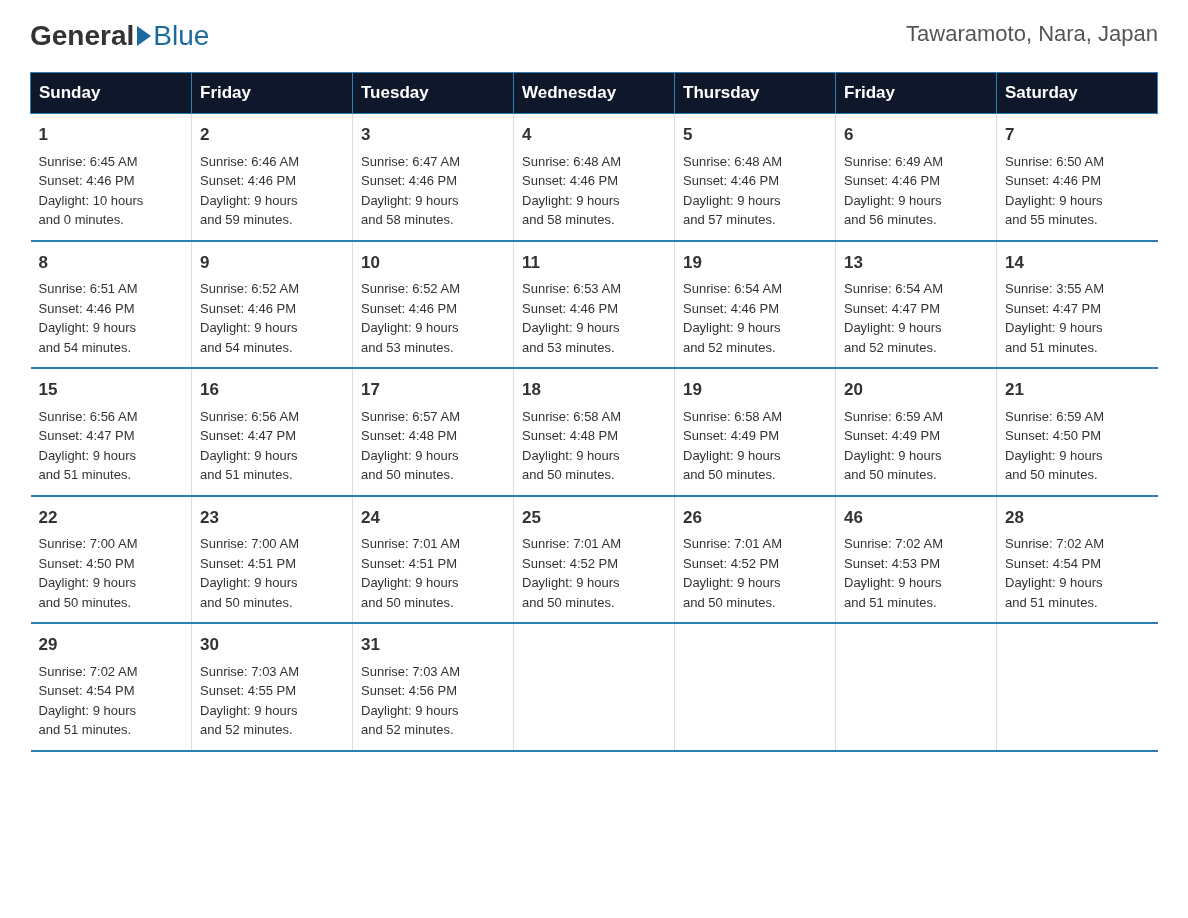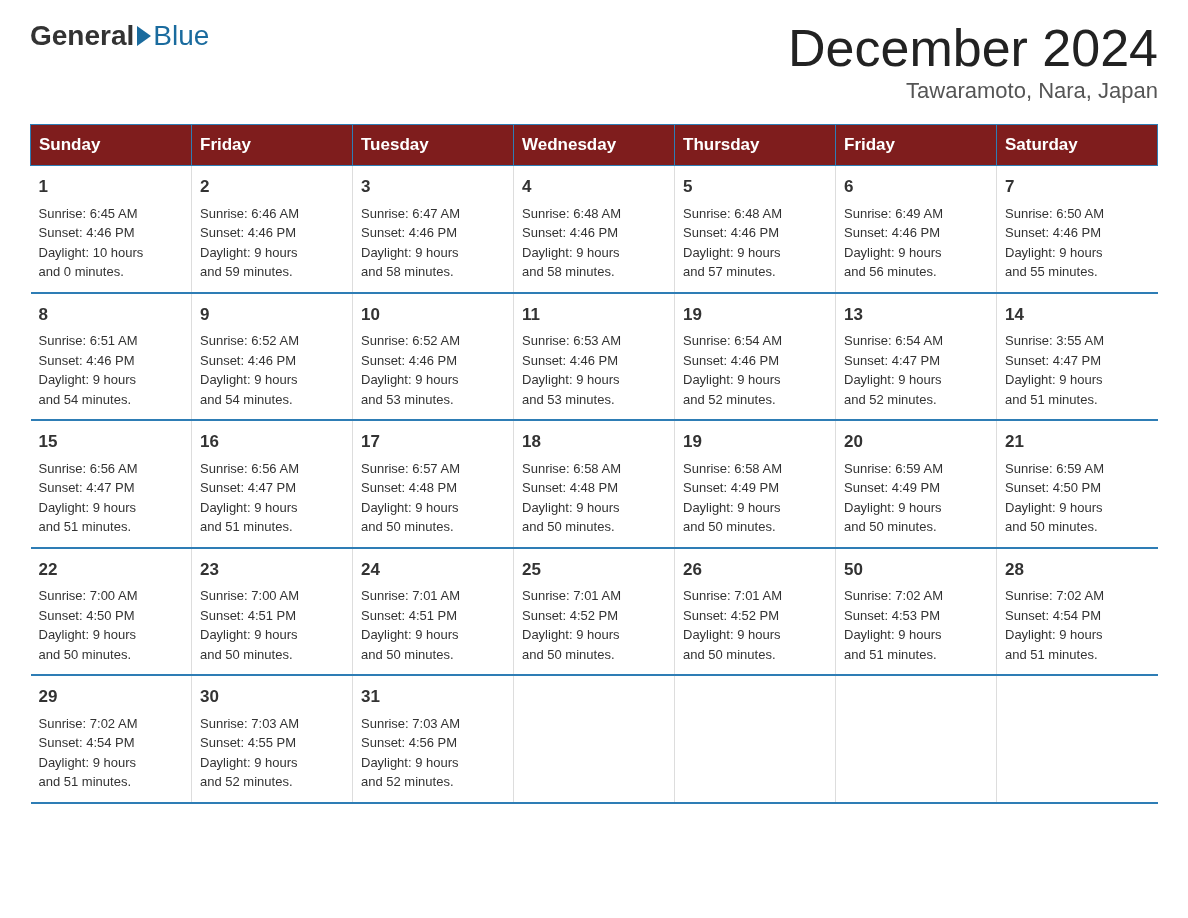--- a/index.html
+++ b/index.html
@@ -52,21 +52,21 @@
       font-size: 22px;
       color: #555;
       margin-top: 1px;
     }
     table {
       width: 100%;
       border-collapse: collapse;
       table-layout: fixed;
     }
     thead th {
-      background-color: #7f1d1d;
+      background-color: #0f172a;
       color: #fff;
       font-size: 17px;
       font-weight: bold;
       padding: 10px 8px;
       text-align: left;
       border: 1px solid #2e7db5;
     }
     tbody tr {
       border-bottom: 2px solid #2e7db5;
     }
@@ -100,21 +100,20 @@
   <div class="logo">
     <div class="logo-text">
       <span class="logo-general">General</span>
       <span class="logo-arrow"></span>
     </div>
     <div>
       <span class="logo-blue">Blue</span>
     </div>
   </div>
   <div class="title-area">
-    <div class="month-title">December 2024</div>
     <div class="location-title">Tawaramoto, Nara, Japan</div>
   </div>
 </div>
 
 <table>
   <thead>
     <tr id="header-row">
     <th>Sunday</th>
         <th>Friday</th>
         <th>Tuesday</th>
@@ -308,21 +307,21 @@
 and 50 minutes.</span>
         </td>
         <td>
           <span class="day-num">26</span>
           <span class="day-info">Sunrise: 7:01 AM
 Sunset: 4:52 PM
 Daylight: 9 hours
 and 50 minutes.</span>
         </td>
         <td>
-          <span class="day-num">50</span>
+          <span class="day-num">46</span>
           <span class="day-info">Sunrise: 7:02 AM
 Sunset: 4:53 PM
 Daylight: 9 hours
 and 51 minutes.</span>
         </td>
         <td>
           <span class="day-num">28</span>
           <span class="day-info">Sunrise: 7:02 AM
 Sunset: 4:54 PM
 Daylight: 9 hours

